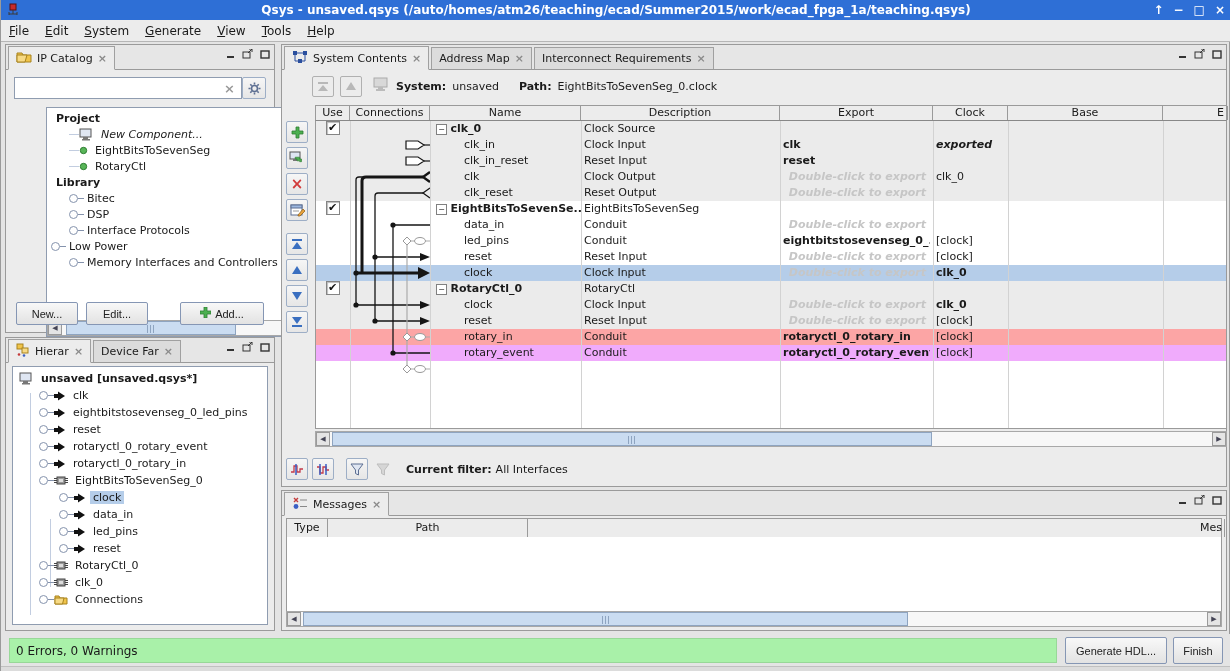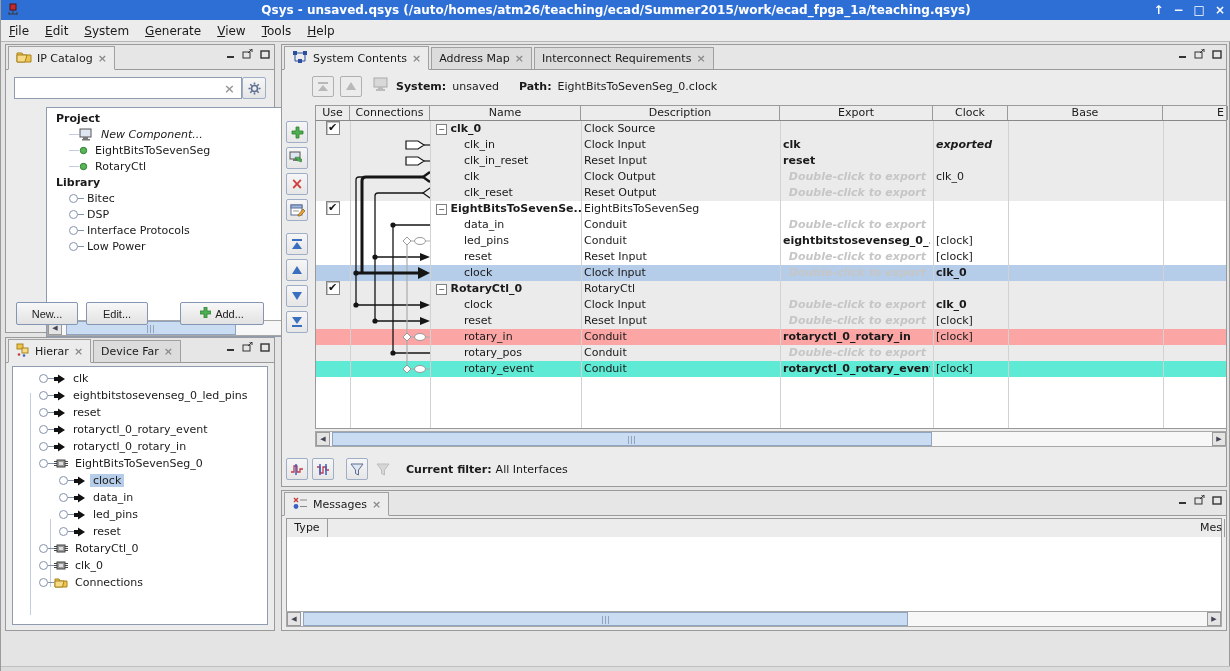--- a/index.html
+++ b/index.html
@@ -194,24 +194,29 @@
           <div class="tree-row" style="padding-left:22px">
             <span class="handle"></span>
             <span class="stub"></span>
             <span class="lbl ">DSP</span>
           </div>
           <div class="tree-row" style="padding-left:22px">
             <span class="handle"></span>
             <span class="stub"></span>
             <span class="lbl ">Interface Protocols</span>
           </div>
+          <div class="tree-row" style="padding-left:4px">
+            <span class="handle"></span>
+            <span class="stub"></span>
+            <span class="lbl ">Low Power</span>
+          </div>
           <div class="tree-row" style="padding-left:22px">
             <span class="handle"></span>
             <span class="stub"></span>
-            <span class="lbl ">Low Power</span>
+            <span class="lbl ">Memory Interfaces and Controllers</span>
           </div>
         </div>
       <div class="vscroll" style="right:0;top:0;height:214px;">
         <div class="sb-btn">▲</div>
         <div class="sb-track">
             <div class="sb-thumb v" style="top:2px;height:120px;">
               <span class="grip-v"></span>
             </div>
           </div>
         <div class="sb-btn">▼</div>
@@ -269,20 +274,30 @@
             </svg></span>
           <span class="pc"><svg width="10" height="9">
               <rect x="1" y="1" width="8" height="7" fill="none" stroke="#333" stroke-width="1.4"></rect>
             </svg></span>
         </span>
       </div>
     <div class="treebox" style="left:6px;top:28px;right:6px;bottom:5px;">
       <div class="vguide" style="left:17px;top:26px;height:222px;"></div>
       <div class="vguide" style="left:37px;top:152px;height:68px;"></div>
       <div id="hier-tree" style="position:absolute;left:2px;top:3px;right:0;">
+          <div class="tree-row tall" style="padding-left:4px">
+            <span style="margin-right:4px;display:inline-flex;">
+              <svg width="15" height="13">
+                <rect x="1" y="1" width="11" height="8" fill="#dfe6f2" stroke="#555"></rect>
+                <rect x="4" y="9" width="5" height="2" fill="#777"></rect>
+                <rect x="3" y="11" width="8" height="1.5" fill="#777"></rect>
+              </svg>
+            </span>
+            <span class="lbl bold ">unsaved [unsaved.qsys*]</span>
+          </div>
           <div class="tree-row tall" style="padding-left:24px">
             <span class="handle"></span>
             <span class="stub"></span>
             <span style="margin-right:4px;display:inline-flex;">
               <svg width="12" height="11">
                 <rect x="0" y="4" width="4" height="4" fill="#111"></rect>
                 <polygon points="4,1.5 11,6 4,10.5" fill="#111"></polygon>
               </svg>
             </span>
             <span class="lbl  ">clk</span>
@@ -670,21 +685,21 @@
             <div class="tcell" style="left:268px;width:196px;">Conduit</div>
             <div class="tcell exp-set" style="left:467px;width:147px;">rotaryctl_0_rotary_in</div>
             <div class="tcell" style="left:620px;width:71px;">[clock]</div>
           </div>
           <div class="trow" style="top:224px;background:#ebebeb;">
             <div class="tcell" style="left:148px;width:117px;">rotary_pos</div>
             <div class="tcell" style="left:268px;width:196px;">Conduit</div>
             <div class="tcell hint" style="left:467px;width:147px;">Double-click to export</div>
             <div class="tcell" style="left:620px;width:71px;"></div>
           </div>
-          <div class="trow" style="top:240px;background:#5eead4;">
+          <div class="trow" style="top:224px;background:#f0abfc;">
             <div class="tcell" style="left:148px;width:117px;">rotary_event</div>
             <div class="tcell" style="left:268px;width:196px;">Conduit</div>
             <div class="tcell exp-set" style="left:467px;width:147px;">rotaryctl_0_rotary_event</div>
             <div class="tcell" style="left:620px;width:71px;">[clock]</div>
           </div>
           <div class="gline" style="left:34px;"></div>
           <div class="gline" style="left:114px;"></div>
           <div class="gline" style="left:265px;"></div>
           <div class="gline" style="left:464px;"></div>
           <div class="gline" style="left:617px;"></div>
@@ -793,29 +808,41 @@
               <rect x="1" y="3" width="7" height="6" fill="none" stroke="#333"></rect>
               <path d="M6 4 L10 0 M10 0 L10 3 M10 0 L7 0" stroke="#333" fill="none"></path>
             </svg></span>
           <span class="pc"><svg width="10" height="9">
               <rect x="1" y="1" width="8" height="7" fill="none" stroke="#333" stroke-width="1.4"></rect>
             </svg></span>
         </span>
     </div>
     <div class="msg-header" id="msg-header">
         <div class="hcell" style="left:0px;width:41px;">Type</div>
+        <div class="hcell" style="left:41px;width:200px;">Path</div>
         <div class="hcell" style="left:241px;width:697px;text-align:right;padding-right:2px;">Mes</div>
       </div>
     <div class="msg-body"></div>
     <div class="hscroll" style="left:4px;right:4px;bottom:3px;">
       <div class="sb-btn">◀</div>
       <div class="sb-track">
           <div class="sb-thumb h" style="left:2px;width:605px;">
             <span class="grip-h"></span>
           </div>
         </div>
       <div class="sb-btn">▶</div>
     </div>
   </div>
 
+  <div class="statusbar">
+    <div class="status-green">
+        <span>0 Errors, 0 Warnings</span>
+      </div>
+    <button class="btn" style="position:absolute;left:1064px;top:3px;width:102px;height:27px;">
+        <span>Generate HDL...</span>
+      </button>
+    <button class="btn" style="position:absolute;left:1172px;top:3px;width:50px;height:27px;">
+        <span>Finish</span>
+      </button>
+  </div>
   <div class="bottom-strip"></div>
 
 </div>
 
 </body></html>

